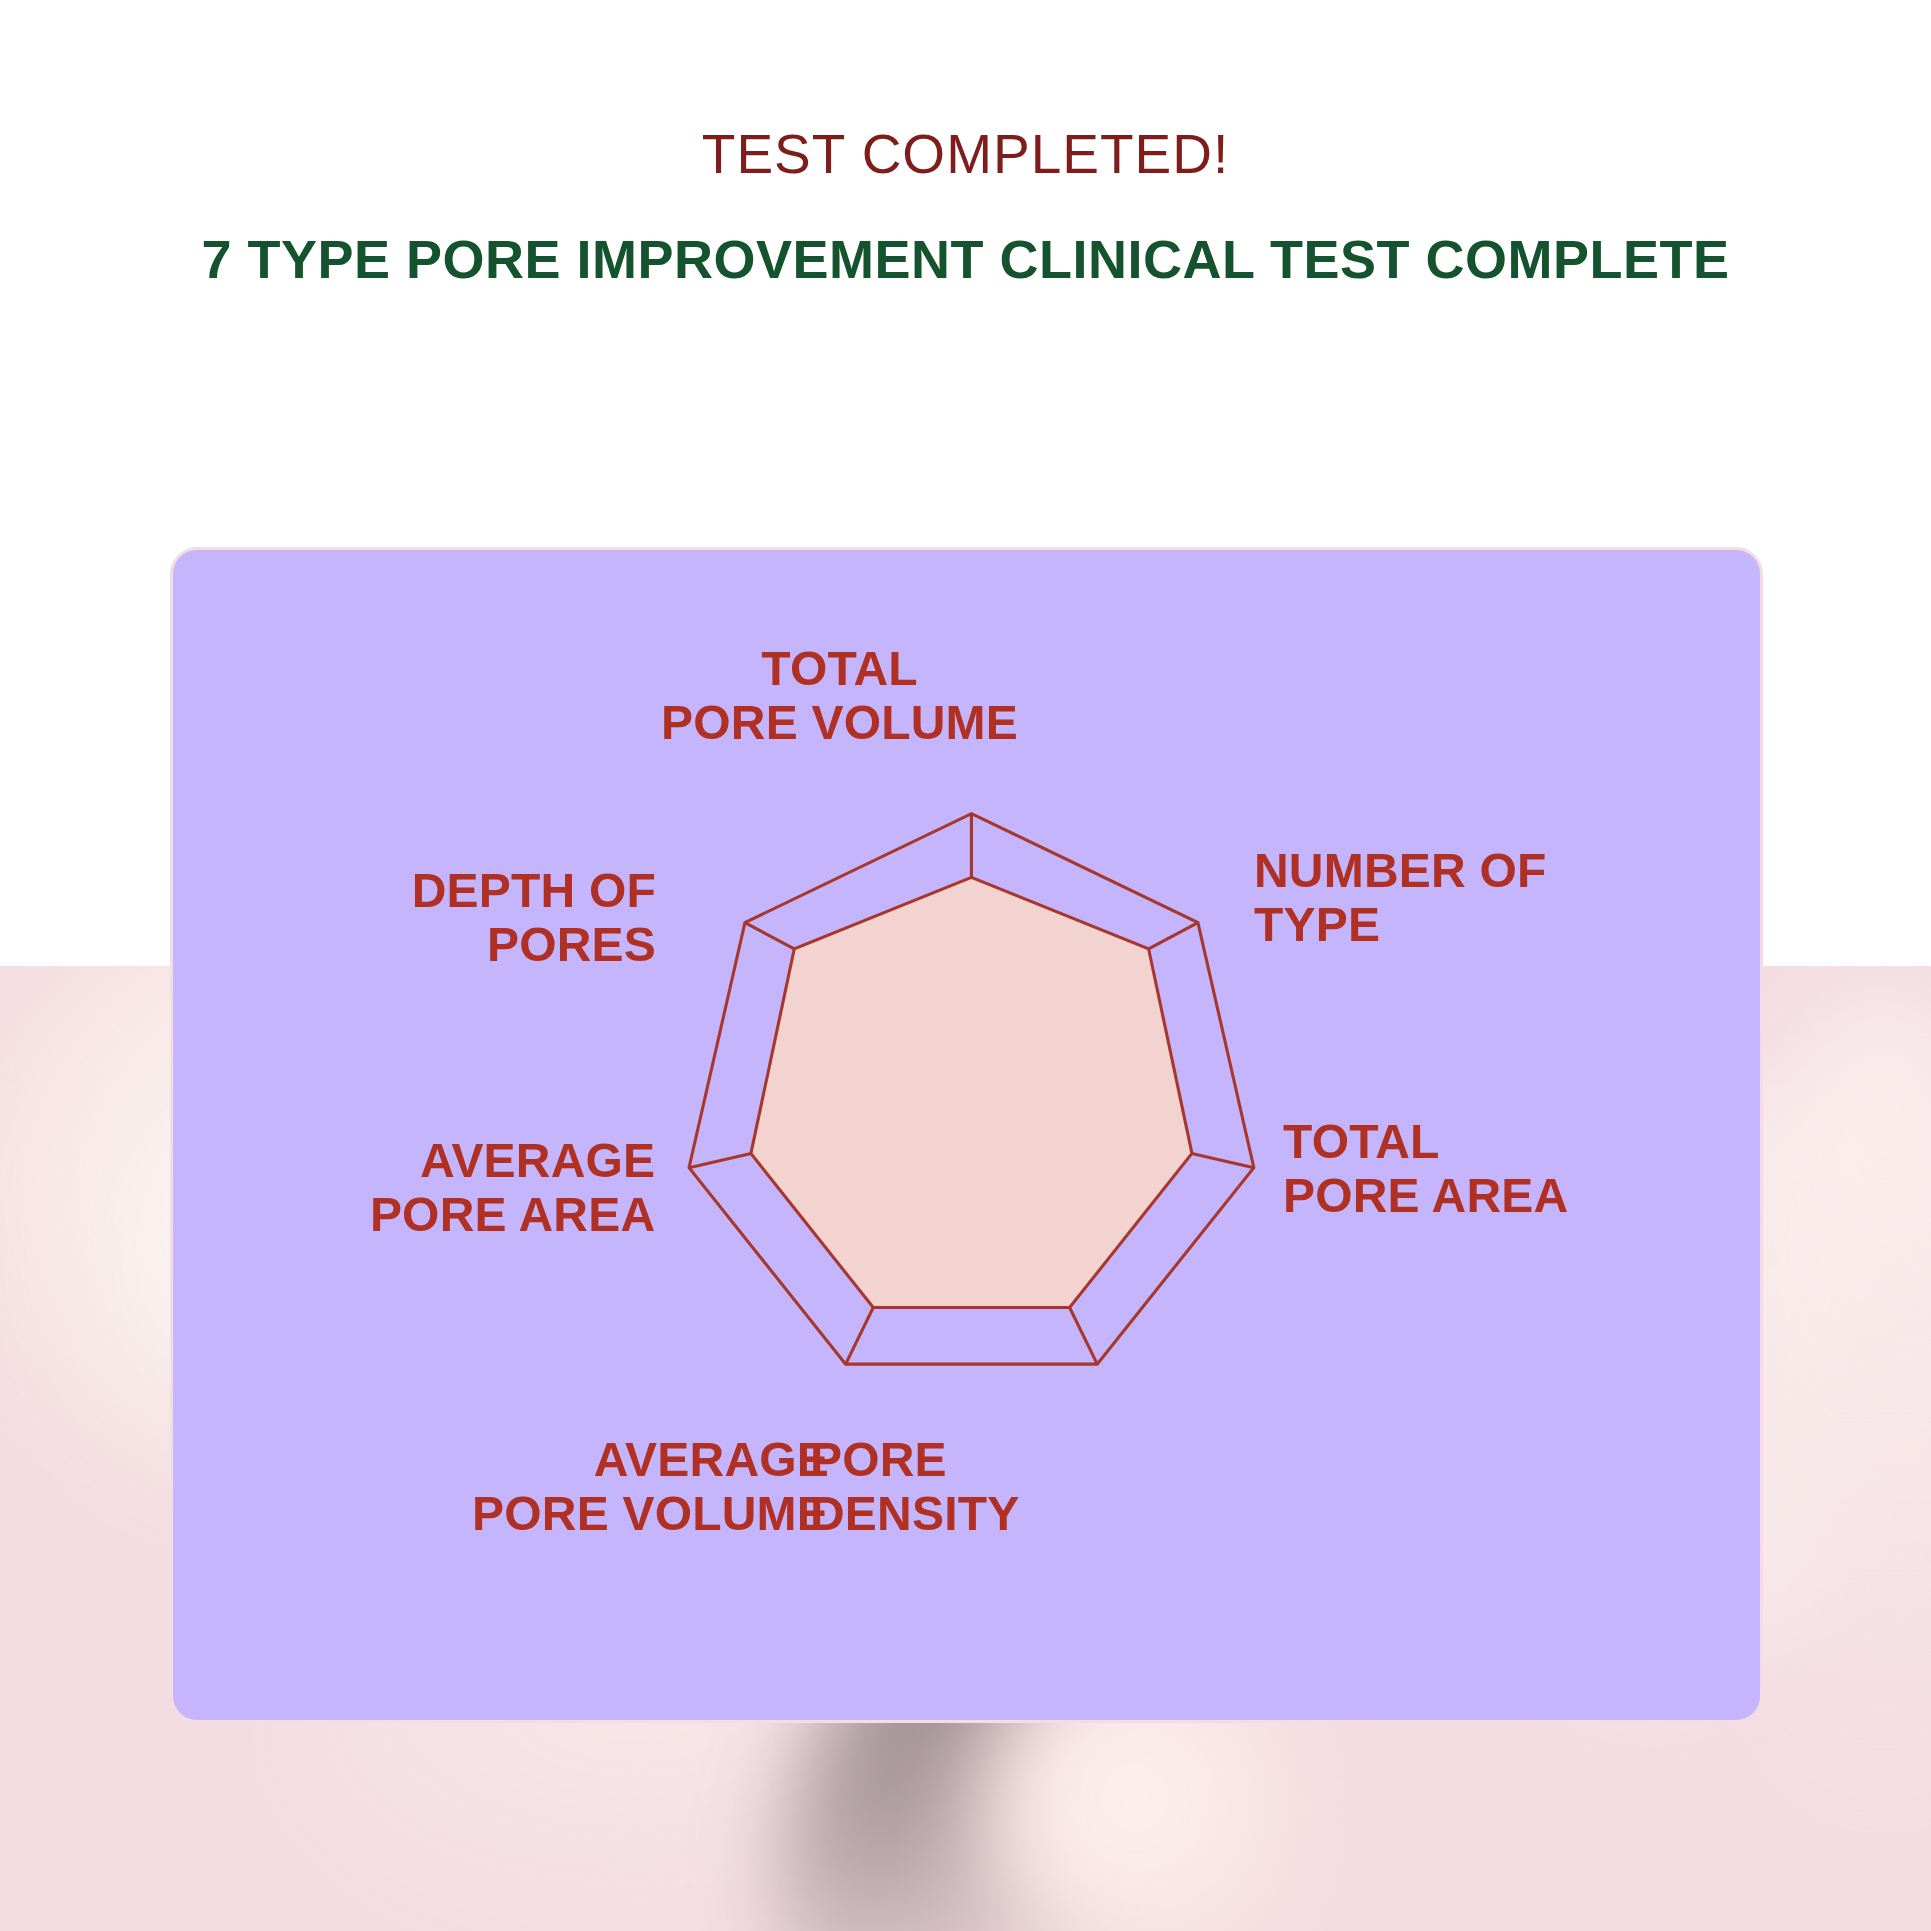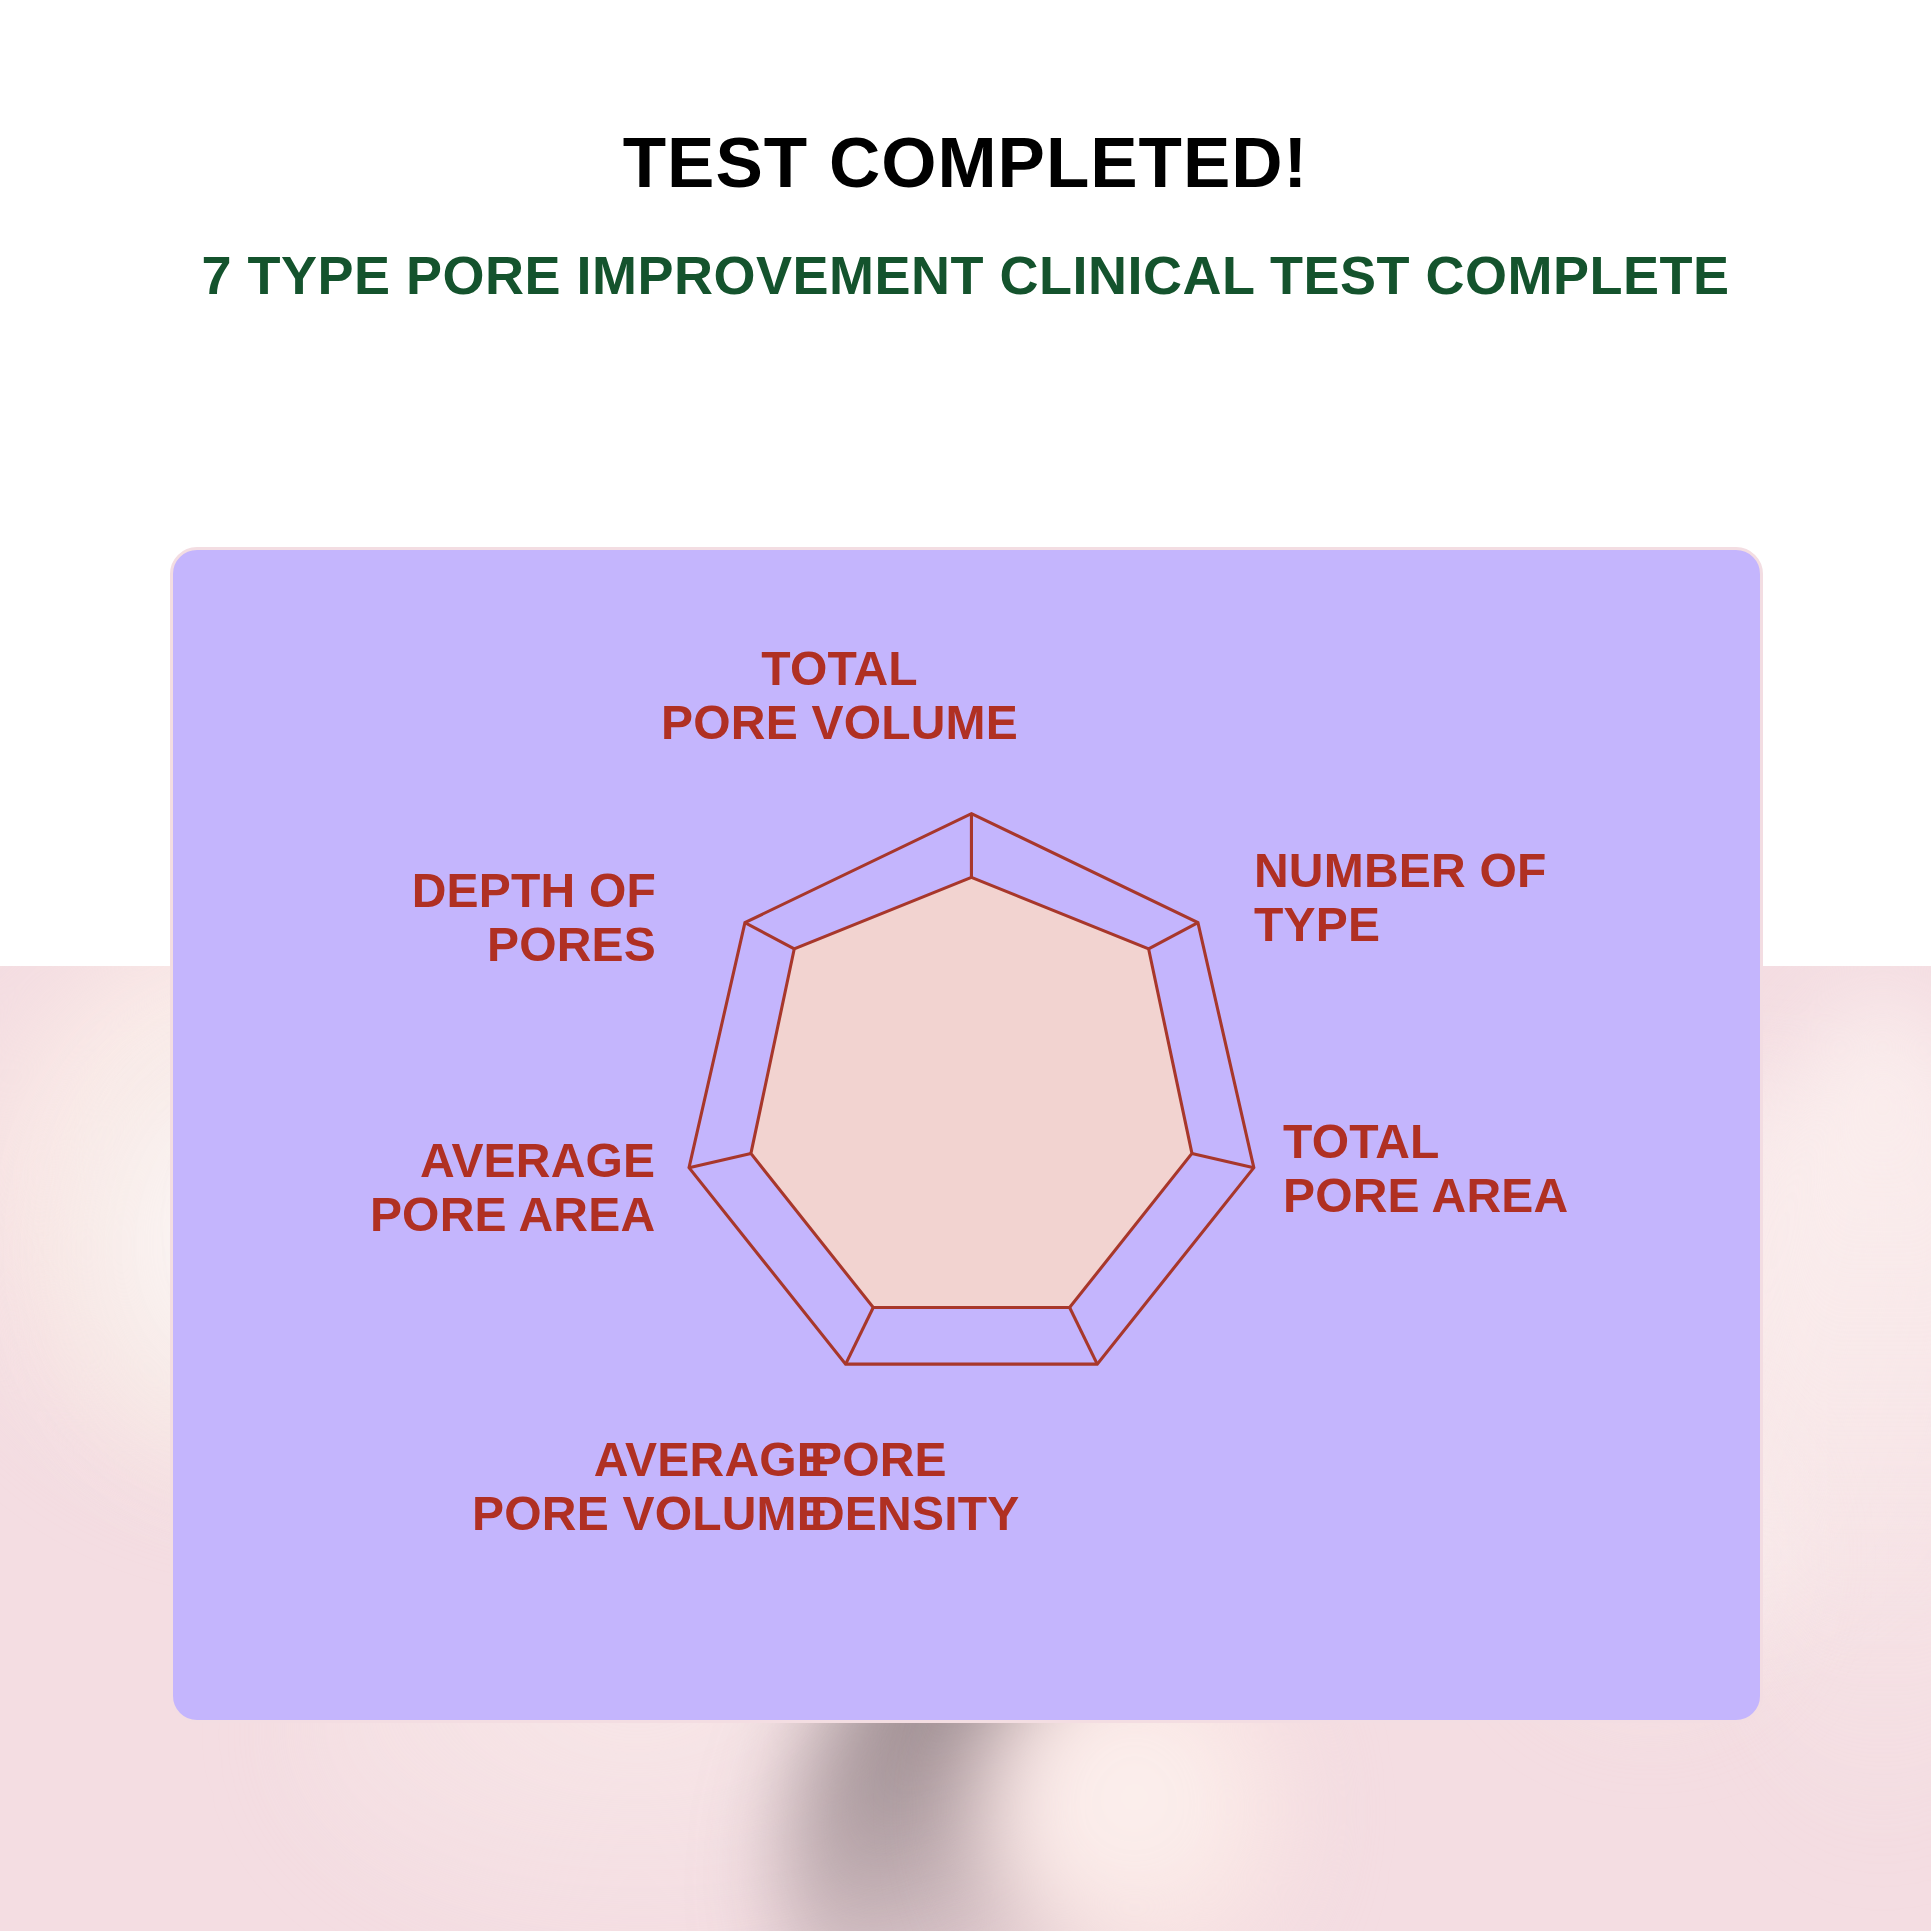--- a/index.html
+++ b/index.html
@@ -87,24 +87,24 @@
   
   .heading-block {
     position: absolute;
     left: 0;
     top: 127px;
     width: 1931px;
     text-align: center;
     z-index: 4;
   }
   .title {
-    font-size: 71px;
-    font-weight: 700;
+    font-size: 55px;
+    font-weight: 400;
     letter-spacing: 1px;
-    color: #000000;
+    color: #7f1d1d;
     line-height: 1.0;
     margin: 0;
     white-space: nowrap;
   }
   .subtitle {
     font-size: 54px;
     font-weight: 700;
     letter-spacing: 0.5px;
     color: #14532d;
     line-height: 1.0;

